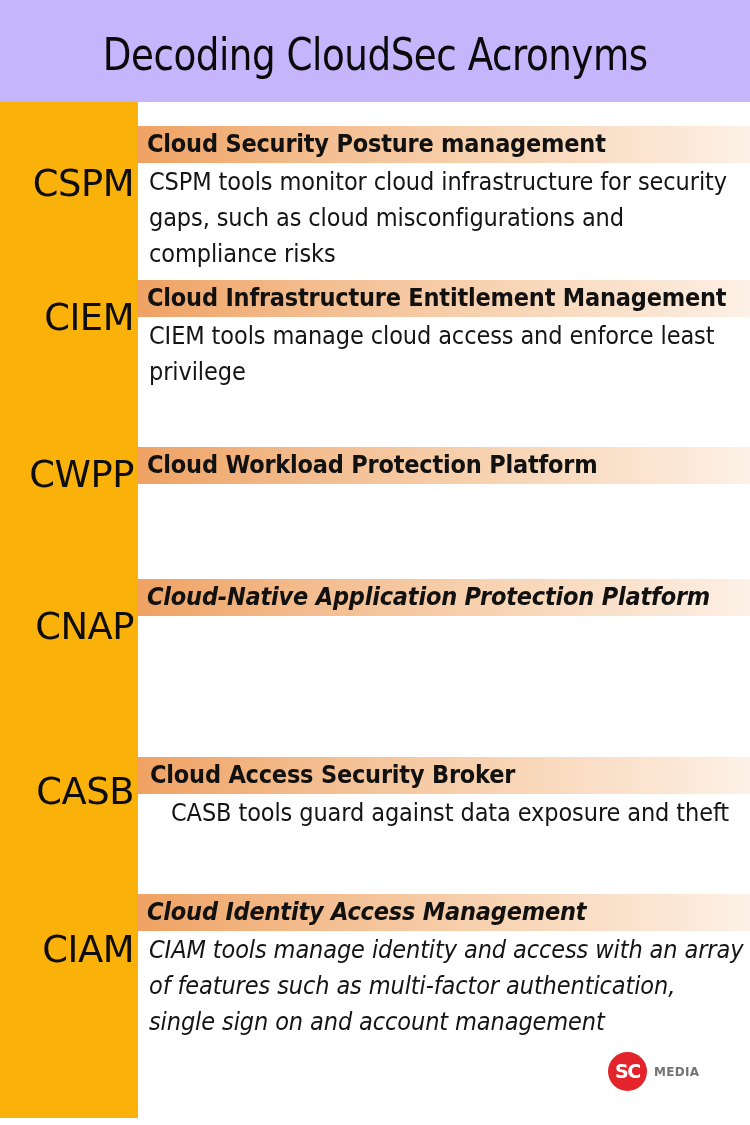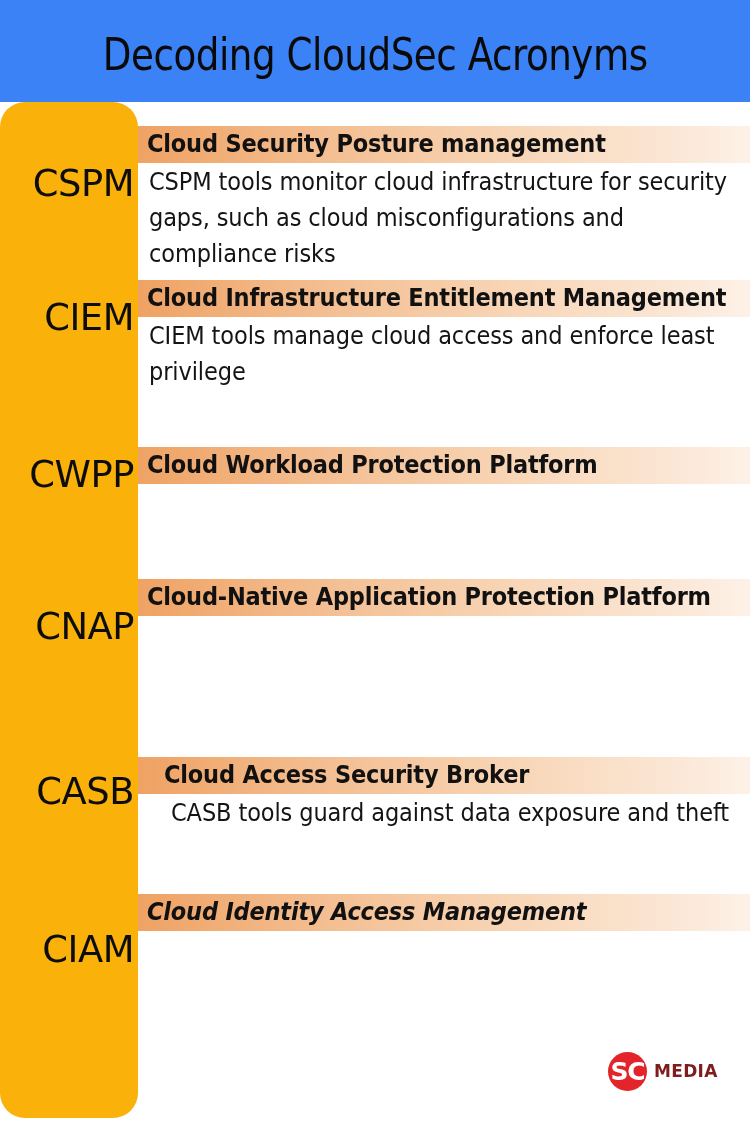--- a/index.html
+++ b/index.html
@@ -23,21 +23,21 @@
     overflow: hidden;
   }
 
   
   .header-banner {
     position: absolute;
     left: 0;
     top: 0;
     width: 750px;
     height: 102px;
-    background: #3b82f6;
+    background: #c4b5fd;
     display: flex;
     align-items: center;
     justify-content: center;
   }
   .header-title {
     font-family: "DejaVu Sans Condensed", "Liberation Sans Narrow", "Liberation Sans", sans-serif;
     font-size: 45px;
     font-weight: 400;
     color: #0a0a0a;
     letter-spacing: -0.5px;
@@ -49,21 +49,20 @@
   }
 
   
   .acronym-rail {
     position: absolute;
     left: 0;
     top: 102px;
     width: 138px;
     height: 1016px;
     background: #FAB20B;
-    border-radius: 25px;
   }
   .acronym {
     position: absolute;
     right: 4px;
     width: 134px;
     text-align: right;
     font-family: "DejaVu Sans", "Liberation Sans", sans-serif;
     font-size: 38px;
     font-weight: 400;
     color: #0d0d0d;
@@ -111,21 +110,21 @@
   .section-body-text {
     font-family: "DejaVu Sans Condensed", "Liberation Sans Narrow", "Liberation Sans", sans-serif;
     font-size: 25px;
     font-weight: 400;
     color: #141414;
     line-height: 1.44;
     letter-spacing: -0.1px;
   }
 
   
-  .section.indented .section-head { padding-left: 26px; }
+  .section.indented .section-head { padding-left: 12px; }
   .section.indented .section-body { padding-left: 33px; }
 
   
   .logo {
     position: absolute;
     left: 608px;
     top: 1052px;
     display: flex;
     align-items: center;
     gap: 7px;
@@ -134,32 +133,32 @@
     width: 39px;
     height: 39px;
     border-radius: 50%;
     background: #E3252B;
     display: flex;
     align-items: center;
     justify-content: center;
   }
   .logo-mark-text {
     font-family: "DejaVu Sans", "Liberation Sans", sans-serif;
-    font-size: 25px;
+    font-size: 19px;
     font-weight: 700;
     color: #ffffff;
     letter-spacing: -1.2px;
     line-height: 1;
     padding-bottom: 1px;
   }
   .logo-word {
     font-family: "DejaVu Sans", "Liberation Sans", sans-serif;
-    font-size: 17px;
+    font-size: 12px;
     font-weight: 700;
-    color: #7f1d1d;
+    color: #737373;
     letter-spacing: 0.3px;
     line-height: 1;
   }
 </style>
 </head>
 <body>
 
 <div id="infographic">
 
   <div class="header-banner">
@@ -194,38 +193,41 @@
         <div class="section-body-text">CIEM tools manage cloud access and enforce least privilege</div>
       </div>
     </div>
 
     <div class="section" style="top:345px;">
       <div class="section-head">
         <div class="section-head-text">Cloud Workload Protection Platform</div>
       </div>
     </div>
 
-    <div class="section" style="top:477px;">
+    <div class="section" style="top:477px;font-style:italic;">
       <div class="section-head">
         <div class="section-head-text">Cloud-Native Application Protection Platform</div>
       </div>
     </div>
 
     <div class="section indented" style="top:655px;">
       <div class="section-head">
         <div class="section-head-text">Cloud Access Security Broker</div>
       </div>
       <div class="section-body">
         <div class="section-body-text">CASB tools guard against data exposure and theft</div>
       </div>
     </div>
 
     <div class="section" style="top:792px;font-style:italic;">
       <div class="section-head">
         <div class="section-head-text">Cloud Identity Access Management</div>
+      </div>
+      <div class="section-body">
+        <div class="section-body-text">CIAM tools manage identity and access with an array of features such as multi-factor authentication, single sign on and account management</div>
       </div>
     </div>
 
   </div>
 
   <div class="logo">
     <div class="logo-mark">
       <span class="logo-mark-text">SC</span>
     </div>
     <div class="logo-word">MEDIA</div>

